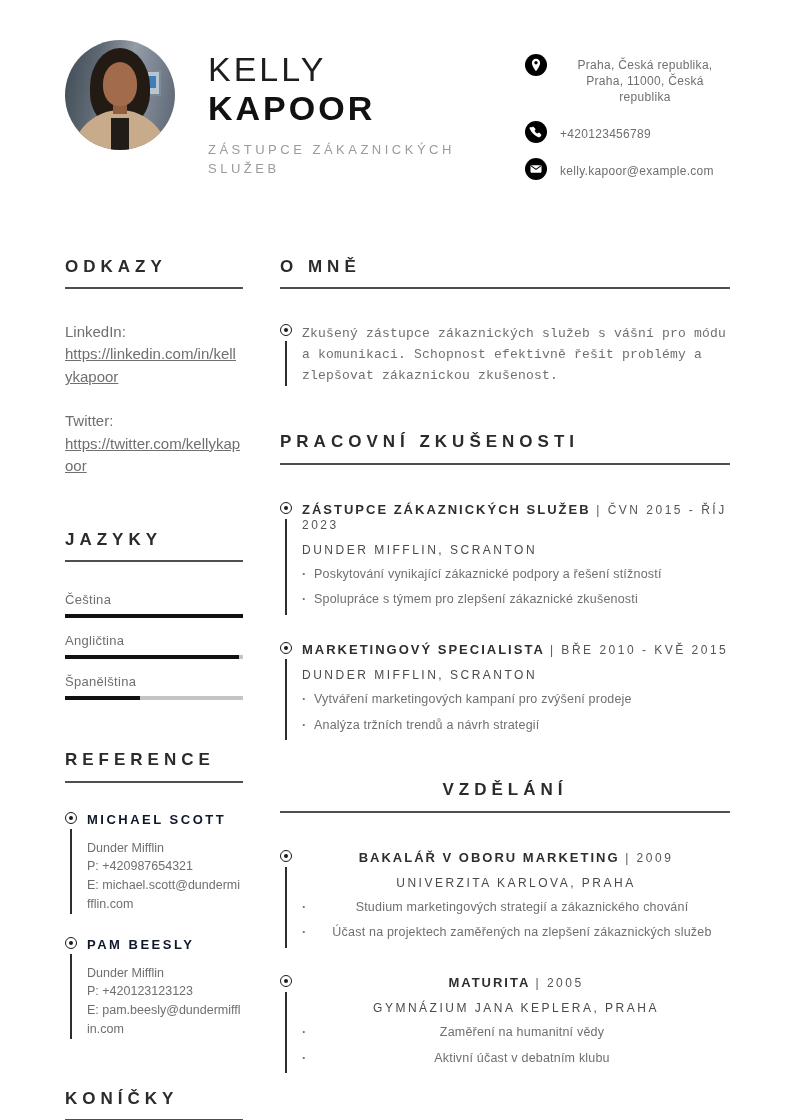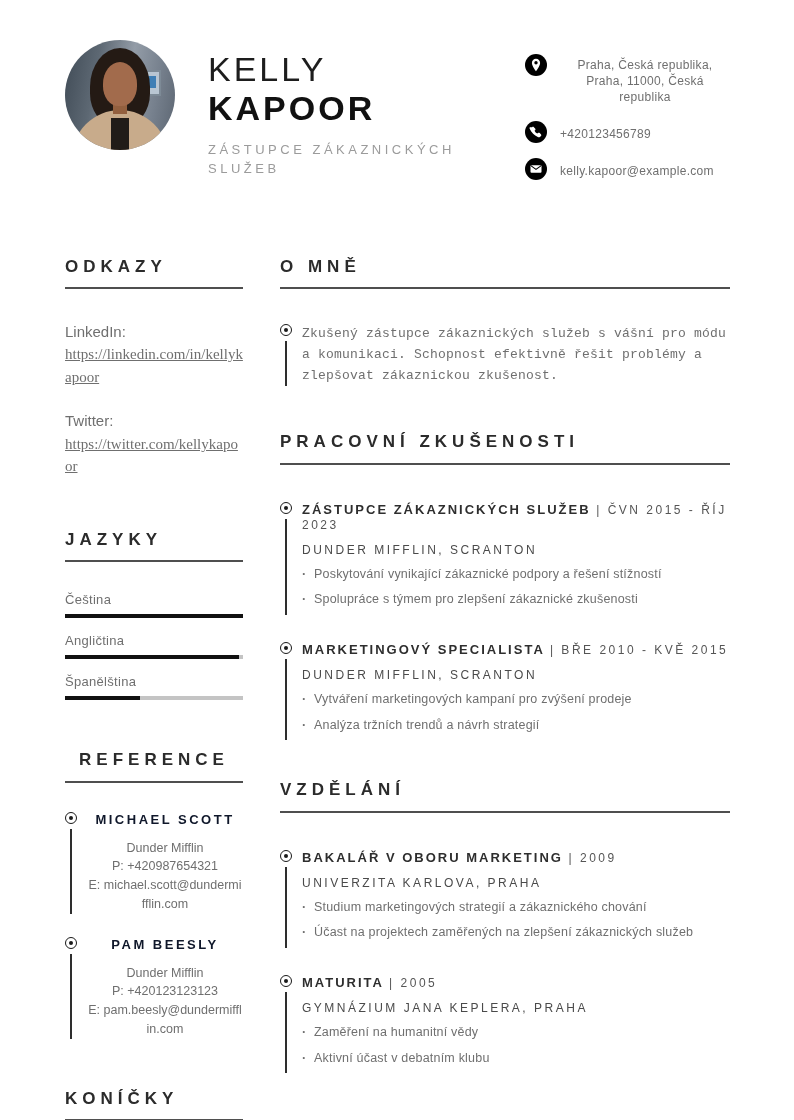--- a/index.html
+++ b/index.html
@@ -44,30 +44,30 @@
 
   .section-title {
     font-size:17px; font-weight:700; letter-spacing:5px; color:#2b2b2b;
     padding-bottom:10px; border-bottom:2px solid #4f4f4f; line-height:1.2;
     white-space:nowrap;
   }
 
   
   .links-body { margin-top:32px; }
   .link-item { margin-bottom:22px; font-size:15px; line-height:1.5; color:#6f6f6f; }
-  .link-url { color:#6f6f6f; text-decoration:underline; word-break:break-all; display:block;font-family:Liberation Serif, serif; }
+  .link-url { color:#6f6f6f; text-decoration:underline; word-break:break-all; display:block; }
 
   .section-languages { margin-top:52px; }
   .lang-body { margin-top:30px; }
   .lang-item { margin-bottom:15px; }
   .lang-name { font-size:13px; color:#6f6f6f; margin-bottom:7px; letter-spacing:0.3px; }
   .lang-track { width:100%; height:4px; background:#c4c4c4; }
   .lang-fill { height:4px; background:#111; }
 
-  .section-references { margin-top:50px;text-align:center; }
+  .section-references { margin-top:50px; }
   .ref-body { margin-top:28px; }
   .entry { display:flex; margin-bottom:22px; }
   .marker-col { width:22px; flex:0 0 auto; display:flex; flex-direction:column; align-items:flex-start; }
   .marker-dot { width:12px; height:12px; border:1.5px solid #1a1a1a; border-radius:50%; display:flex; align-items:center; justify-content:center; flex:0 0 auto; margin-top:1px; }
   .marker-dot::after { content:""; width:4px; height:4px; background:#1a1a1a; border-radius:50%; }
   .marker-line { width:1.5px; background:#2e2e2e; flex:1 1 auto; margin-left:5px; margin-top:5px; }
   .entry-content { flex:1 1 auto; min-width:0; }
   .ref-name { font-size:13px; font-weight:700; letter-spacing:2.5px; color:#0f172a; padding-top:1px; }
   .ref-details { margin-top:12px; font-size:12.5px; color:#6f6f6f; line-height:1.5; }
   .ref-details div { word-break:break-all; }
@@ -85,21 +85,21 @@
 
   .section-experience { margin-top:46px; }
   .xp-body { margin-top:36px; }
   .xp-entry { margin-bottom:26px; }
   .entry-role { font-size:13px; font-weight:700; letter-spacing:2px; color:#2e2e2e; padding-top:1px; }
   .entry-dates { font-weight:400; font-size:12px; letter-spacing:2.5px; color:#555; }
   .entry-company { margin-top:11px; font-size:12px; letter-spacing:2.5px; color:#4a4a4a; }
   .entry-bullets { margin-top:7px; }
   .entry-bullets li { margin-bottom:5px; }
 
-  .section-education { margin-top:40px; }
+  .section-education { margin-top:40px;text-align:center; }
   .edu-body { margin-top:36px; }
 
   .section-skills { margin-top:44px; }
 </style>
 </head>
 <body>
 
 <div class="page">
 
   <div class="header">

